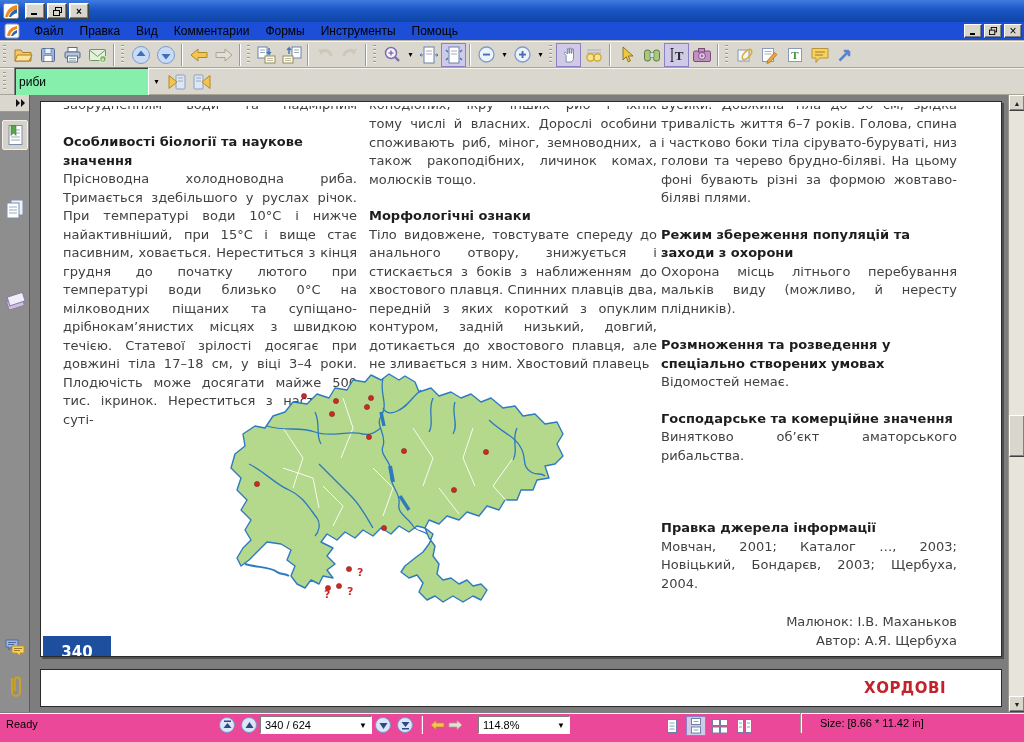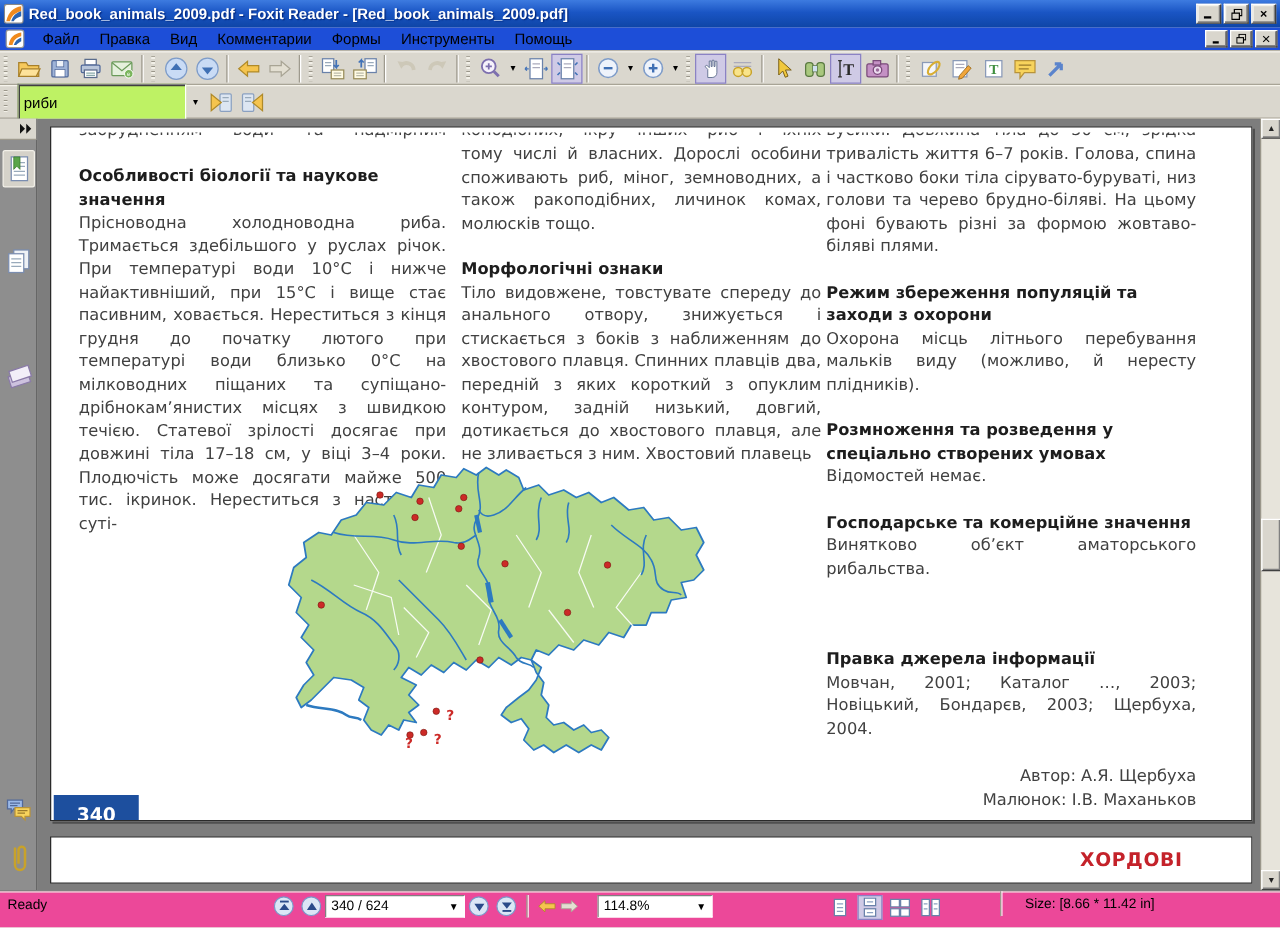--- a/index.html
+++ b/index.html
@@ -38,21 +38,21 @@
     background:repeating-linear-gradient(180deg,#9a968a 0 1px,#f2f0e8 1px 2px,#dad7ce 2px 4px); }
   .tsep { width:0; height:22px; border-left:1px solid #9e9a8e; border-right:1px solid #fff; margin:0 3px; }
   .tbtn { width:25px; height:24px; display:flex; align-items:center; justify-content:center; border:1px solid transparent; }
   .tbtn.selected { background:#cfcae6; border:1px solid #8b82c4; }
   .tbtn svg { display:block; }
   .caret { width:11px; height:24px; display:flex; align-items:center; justify-content:center; font-size:8px; color:#000; }
 
   
   .search-combo { display:flex; align-items:center; margin-left:4px; }
   .search-input { width:135px; height:29px; border:1px solid; border-color:#808080 #fff #fff #808080;
-    box-shadow:inset 1px 1px 0 #404040; background:#bef264; font-size:12px; padding:1px 4px;
+    box-shadow:inset 1px 1px 0 #404040; background:#86efac; font-size:12px; padding:1px 4px;
     font-family:"Liberation Sans",sans-serif; }
   .combo-caret { width:15px; height:19px; display:flex; align-items:center; justify-content:center; font-size:8px; }
 
   
   .main { flex:1 1 auto; display:flex; min-height:0; position:relative; }
 
   .sidebar { width:30px; background:#8e8e8e; display:flex; flex-direction:column; align-items:center;
     border-right:1px solid #5a5a5a; flex:0 0 auto; }
   .sidebar-header { width:100%; height:17px; background:#dad7ce; border-bottom:1px solid #9e9a8e;
     display:flex; justify-content:flex-end; align-items:center; padding-right:2px; }
@@ -114,21 +114,20 @@
 <body>
 
 <div class="app">
 
   <div class="titlebar">
     <svg class="app-icon" viewBox="0 0 16 16">
       <rect x="0.5" y="0.5" width="15" height="15" rx="2" fill="#fff" stroke="#888"></rect>
       <path d="M2 14C4 6 8 3 14 2L14 6C9 7 6 10 5 14Z" fill="#f08a1d"></path>
       <path d="M6 14c1-4 4-7 8-8v4c-3 1-5 2-6 4z" fill="#2b64b0"></path>
     </svg>
-    <div class="title-text">Red_book_animals_2009.pdf - Foxit Reader - [Red_book_animals_2009.pdf]</div>
     <div class="winbtn">
         <svg width="8" height="8" viewBox="0 0 8 8">
           <rect x="0" y="6" width="6" height="2" fill="#000"></rect>
         </svg>
       </div>
     <div class="winbtn">
         <svg width="9" height="9" viewBox="0 0 9 9">
           <rect x="2.5" y="0.5" width="6" height="5" fill="none" stroke="#000"></rect>
           <rect x="0.5" y="3.5" width="6" height="5" fill="#d9d6cd" stroke="#000"></rect>
         </svg>
@@ -489,22 +488,22 @@
           <div>тривалість життя 6–7 років. Голова, спина і частково боки тіла сірувато-буруваті, низ голови та черево брудно-біляві. На цьому фоні бувають різні за формою жовтаво-біляві плями.</div>
           <div class="pheading">Режим збереження популяцій та заходи з охорони</div>
           <div>Охорона місць літнього перебування мальків виду (можливо, й нересту плідників).</div>
           <div class="pheading">Розмноження та розведення у спеціально створених умовах</div>
           <div>Відомостей немає.</div>
           <div class="pheading">Господарське та комерційне значення</div>
           <div>Винятково об’єкт аматорського рибальства.</div>
           <div class="sources-head">Правка джерела інформації</div>
           <div>Мовчан, 2001; Каталог …, 2003; Новіцький, Бондарєв, 2003; Щербуха, 2004.</div>
           <div class="byline">
+            <div>Малюнок: І.В. Маханьков</div>
             <div>Автор: А.Я. Щербуха</div>
-            <div>Малюнок: І.В. Маханьков</div>
           </div>
         </div>
 
         <svg class="map-figure" width="350" height="250" viewBox="0 0 350 250">
           <g id="map-land">
             <path d="M8,100 L12,86 22,78 20,66 32,58 42,60 50,48 62,44 70,34 84,36 94,26 106,30 112,20 124,22 130,12 142,14 148,7 158,12 166,6 176,12 182,8 192,14 196,24 208,20 216,28 228,24 238,30 248,26 258,34 268,30 280,40 292,38 300,48 312,46 322,56 334,54 340,66 334,76 340,88 332,96 322,98 326,110 314,112 310,122 298,122 294,132 282,132 276,142 264,138 256,148 244,144 236,152 224,148 216,156 206,152 202,160 194,158 186,164 176,158 168,166 158,160 150,168 140,162 132,170 122,164 114,172 104,166 98,174 110,180 104,188 112,196 104,202 110,210 100,208 96,216 88,212 82,220 74,216 68,208 72,198 64,192 68,182 58,176 44,174 36,182 26,192 18,198 14,190 20,180 28,172 22,162 28,152 18,142 24,132 14,122 18,110 Z" fill="#b4d88c" stroke="#2d7ac0" stroke-width="1.4" stroke-linejoin="round"></path>
             <path d="M202,160 L210,166 206,176 200,184 192,190 182,198 178,204 186,210 194,207 200,215 196,224 204,232 212,228 220,234 230,228 240,234 250,228 258,232 264,222 258,216 250,218 244,212 236,216 228,210 220,212 214,206 216,196 210,188 212,178 206,170 Z" fill="#b4d88c" stroke="#2d7ac0" stroke-width="1.4" stroke-linejoin="round"></path>
           </g>
           <g id="map-borders" stroke="#ffffff" stroke-width="1" fill="none" opacity=".9">
             <path d="M60,60 L80,90 70,120"></path>

